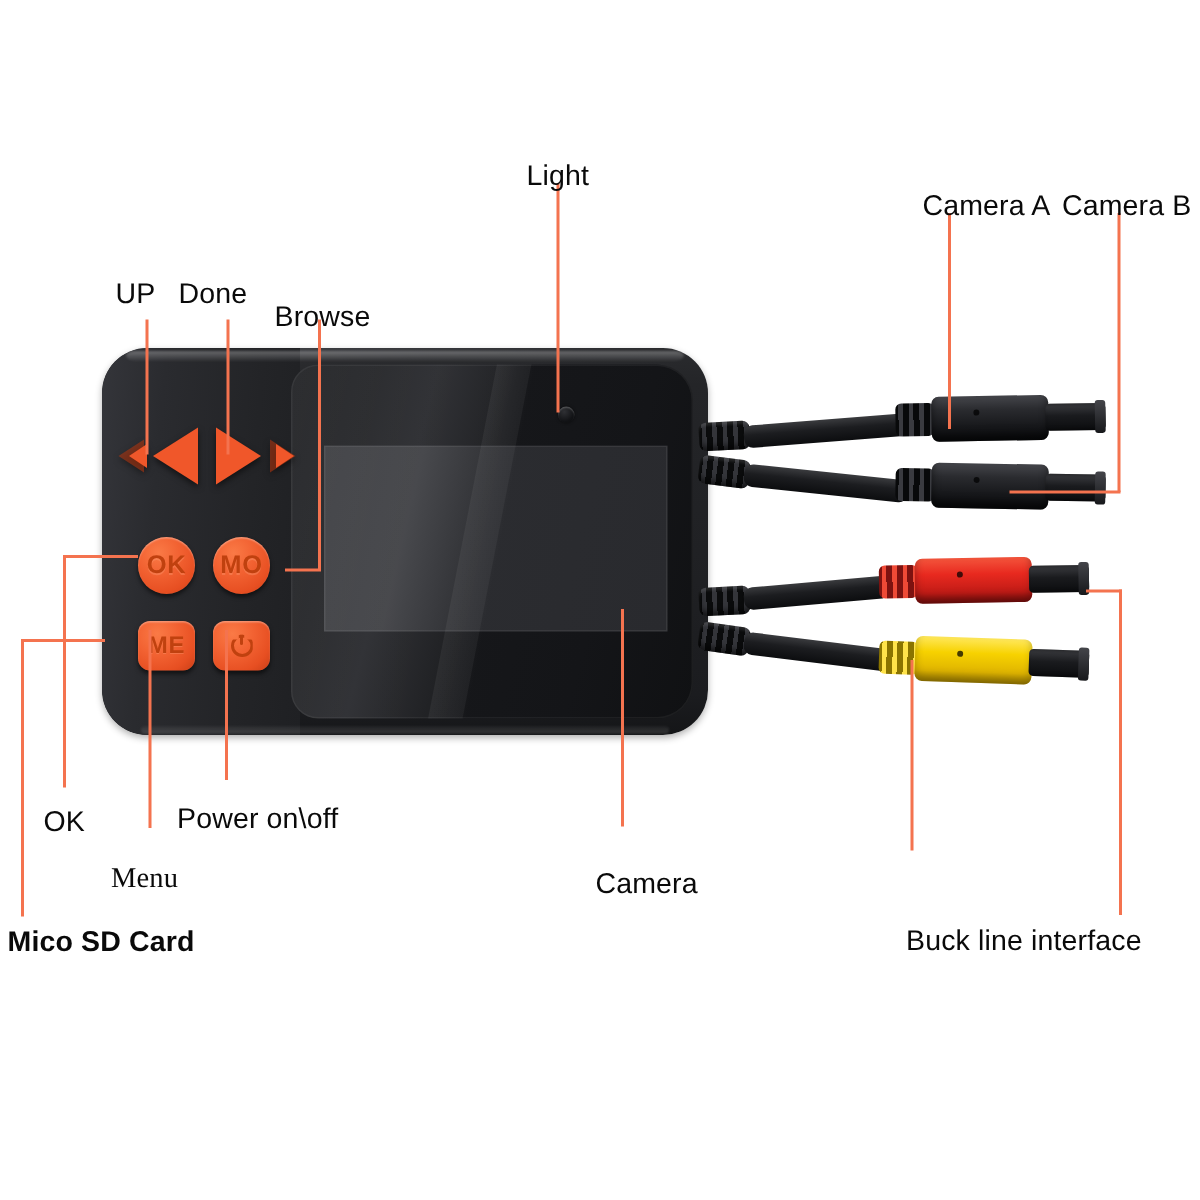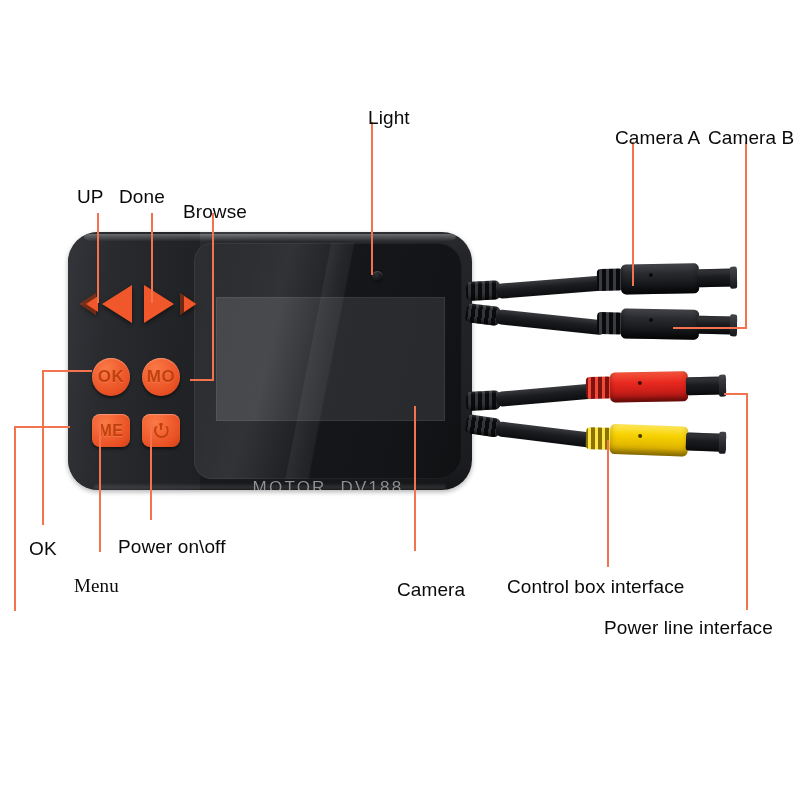--- a/index.html
+++ b/index.html
@@ -362,21 +362,20 @@
     <div class="top-edge"></div>
     <div class="bottom-edge"></div>
 
     <div class="bezel">
       <div class="lcd"></div>
       <div class="light-dot"></div>
       <div class="gloss"></div>
       <div class="gloss2"></div>
     </div>
 
-    <div class="brand">MOTOR  DV188</div>
 
     <div class="btn-tri tri-left" style="left:34px; top:53px;">
       <div class="tri-inner l" style="left:-23px; top:-11px;"></div>
       <div class="tri-inner-fill l" style="left:-16px; top:-8px;"></div>
     </div>
     <div class="btn-tri tri-right" style="left:76px; top:53px;">
       <div class="tri-inner r" style="left:6px; top:-11px;"></div>
       <div class="tri-inner-fill r" style="left:10px; top:-8px;"></div>
     </div>
 
@@ -462,23 +461,23 @@
   <div class="leader v" style="left:414px; top:406px; height:145px;"></div>
 
   <div class="leader v" style="left:607px; top:440px; height:127px;"></div>
 
   <div class="leader h" style="left:724px; top:393px; width:24px;"></div>
   <div class="leader v" style="left:746px; top:393px; height:217px;"></div>
 
   <div class="callout" style="left:77px;  top:186px;">UP</div>
   <div class="callout" style="left:119px; top:186px;">Done</div>
   <div class="callout" style="left:183px; top:201px;">Browse</div>
-  <div class="callout" style="left:368px; top:107px;">Light</div>
+  <div class="callout" style="left:351px; top:107px;">Light</div>
   <div class="callout" style="left:589px; top:127px;margin-left:26px;">Camera A</div>
   <div class="callout" style="left:708px; top:127px;">Camera B</div>
   <div class="callout" style="left:29px;  top:538px;">OK</div>
   <div class="callout" style="left:74px;  top:575px;font-family:Liberation Serif, serif;">Menu</div>
   <div class="callout" style="left:118px; top:536px;">Power on\off</div>
+  <div class="callout bold" style="left:5px; top:618px;">Mico SD Card</div>
   <div class="callout" style="left:397px; top:579px;">Camera</div>
-  <div class="callout" style="left:507px; top:576px;">Control box interface</div>
-  <div class="callout" style="left:604px; top:617px;">Power line interface</div>
+  <div class="callout" style="left:604px; top:617px;">Buck line interface</div>
 
 </div>
 
 </body></html>

